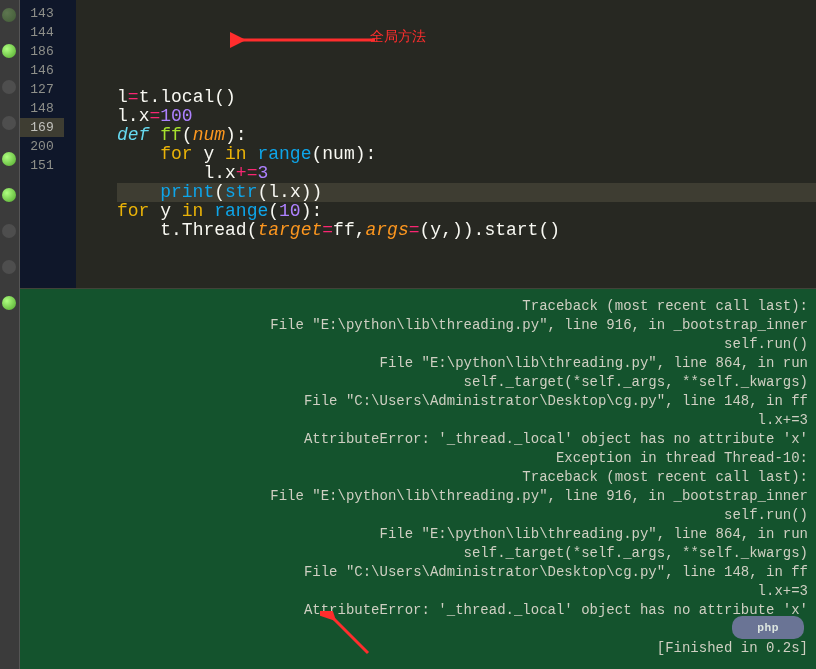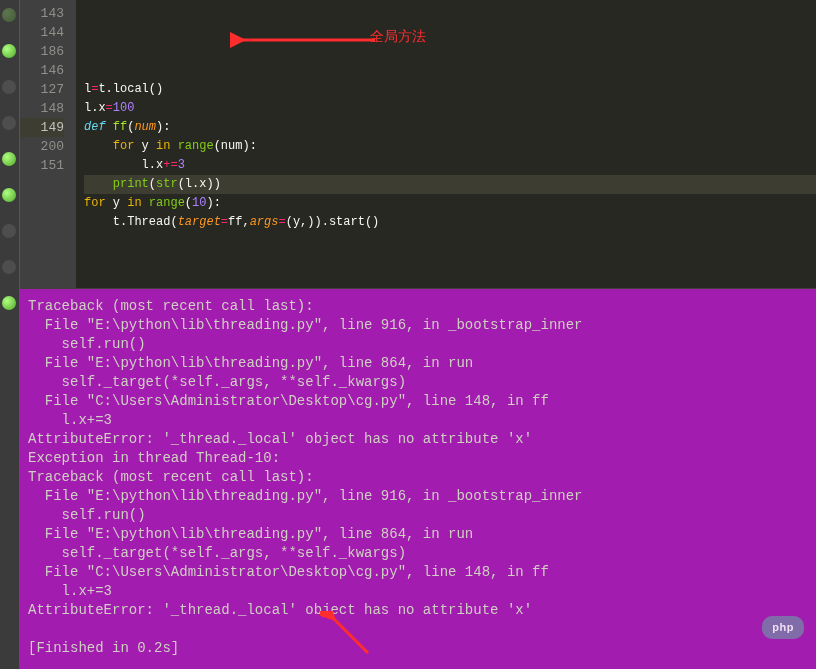--- a/index.html
+++ b/index.html
@@ -37,81 +37,83 @@
   }
   .editor {
     flex: 0 0 288px;
     display: flex;
     position: relative;
     background: #272822;
     overflow: hidden;
   }
   .gutter {
     width: 56px;
-    background: #404040;
+    background: #0f172a;
     color: #8f908a;
-    text-align: right;
+    text-align: center;
     padding: 4px 12px 0 0;
     user-select: none;
     line-height: 19px;
     font-size: 13px;
   }
   .gutter .ln { height: 19px; }
   .gutter .ln.hl { background:#3e3d32; color:#c2c2bd; }
   .code {
     flex: 1;
-    padding: 4px 0 0 8px;
+    padding: 12px 0 0 8px;
     line-height: 19px;
     white-space: pre;
-    font-size: 12px;
+    font-size: 18px;
     position: relative;
+    margin-left: 33px;
   }
   .code .line { height: 19px; }
   .code .line.hl { background:#3e3d32; }
   
   .tk-def { color:#66d9ef; font-style: italic; }
   .tk-key { color:#eab308; }
   .tk-name { color:#a6e22e; }
   .tk-param { color:#fd971f; font-style: italic; }
-  .tk-builtin { color:#84cc16; }
+  .tk-builtin { color:#0ea5e9; }
   .tk-num { color:#ae81ff;text-align:right; }
   .tk-op { color:#f92672; }
   .tk-plain { color:#f8f8f2; }
   .tk-paren { color:#f8f8f2; }
   .tk-dot { color:#f8f8f2; }
 
   .annotation {
     position: absolute;
     color: #ff2d2d;
     font-family: sans-serif;
     font-size: 14px;
     font-weight: 500;
   }
   .arrow-svg { position: absolute; }
 
   .console {
     flex: 1;
-    background: #a21caf;
+    background: #14532d;
     border-top: 1px solid #414339;
     color: #cfcfc2;
     padding: 8px;
     line-height: 19px;
     white-space: pre;
     font-size: 14px;
     overflow: hidden;
     position: relative;
+    text-align: right;
   }
 
   .php-badge {
     position: absolute;
     right: 12px;
     bottom: 30px;
     background: #7a7aa8;
     color: #fff;
-    padding: 2px 10px;
+    padding: 2px 25px;
     border-radius: 10px;
     font-family: sans-serif;
     font-size: 11px;
     font-weight: bold;
     opacity: 0.85;
     letter-spacing: 0.5px;
   }
 </style>
 </head>
 <body>
@@ -131,21 +133,21 @@
 <div class="main">
 
   <div class="editor">
     <div class="gutter" id="gutter">
         <div class="ln">143</div>
         <div class="ln">144</div>
         <div class="ln">186</div>
         <div class="ln">146</div>
         <div class="ln">127</div>
         <div class="ln">148</div>
-        <div class="ln hl">149</div>
+        <div class="ln hl">169</div>
         <div class="ln">200</div>
         <div class="ln">151</div>
       </div>
     <div class="code" id="code">
       
     <div class="line"></div><div class="line"><span class="tk-plain">l</span><span class="tk-op">=</span><span class="tk-plain">t</span><span class="tk-dot">.</span><span class="tk-plain">local</span><span class="tk-paren">()</span></div><div class="line"><span class="tk-plain">l</span><span class="tk-dot">.</span><span class="tk-plain">x</span><span class="tk-op">=</span><span class="tk-num">100</span></div><div class="line"><span class="tk-def">def</span><span class="tk-plain"> </span><span class="tk-name">ff</span><span class="tk-paren">(</span><span class="tk-param">num</span><span class="tk-paren">)</span><span class="tk-plain">:</span></div><div class="line"><span class="tk-plain">    </span><span class="tk-key">for</span><span class="tk-plain"> y </span><span class="tk-key">in</span><span class="tk-plain"> </span><span class="tk-builtin">range</span><span class="tk-paren">(</span><span class="tk-plain">num</span><span class="tk-paren">)</span><span class="tk-plain">:</span></div><div class="line"><span class="tk-plain">        l</span><span class="tk-dot">.</span><span class="tk-plain">x</span><span class="tk-op">+=</span><span class="tk-num">3</span></div><div class="line hl"><span class="tk-plain">    </span><span class="tk-builtin">print</span><span class="tk-paren">(</span><span class="tk-builtin">str</span><span class="tk-paren">(</span><span class="tk-plain">l</span><span class="tk-dot">.</span><span class="tk-plain">x</span><span class="tk-paren">))</span></div><div class="line"><span class="tk-key">for</span><span class="tk-plain"> y </span><span class="tk-key">in</span><span class="tk-plain"> </span><span class="tk-builtin">range</span><span class="tk-paren">(</span><span class="tk-num">10</span><span class="tk-paren">)</span><span class="tk-plain">:</span></div><div class="line"><span class="tk-plain">    t</span><span class="tk-dot">.</span><span class="tk-plain">Thread</span><span class="tk-paren">(</span><span class="tk-param">target</span><span class="tk-op">=</span><span class="tk-plain">ff</span><span class="tk-plain">,</span><span class="tk-param">args</span><span class="tk-op">=</span><span class="tk-paren">(</span><span class="tk-plain">y</span><span class="tk-plain">,</span><span class="tk-paren">))</span><span class="tk-dot">.</span><span class="tk-plain">start</span><span class="tk-paren">()</span></div></div>
 
     <svg class="arrow-svg" style="left:210px; top:28px;" width="150" height="24">
       <defs>
         <marker id="ah1" markerWidth="10" markerHeight="10" refX="2" refY="5" orient="auto">

